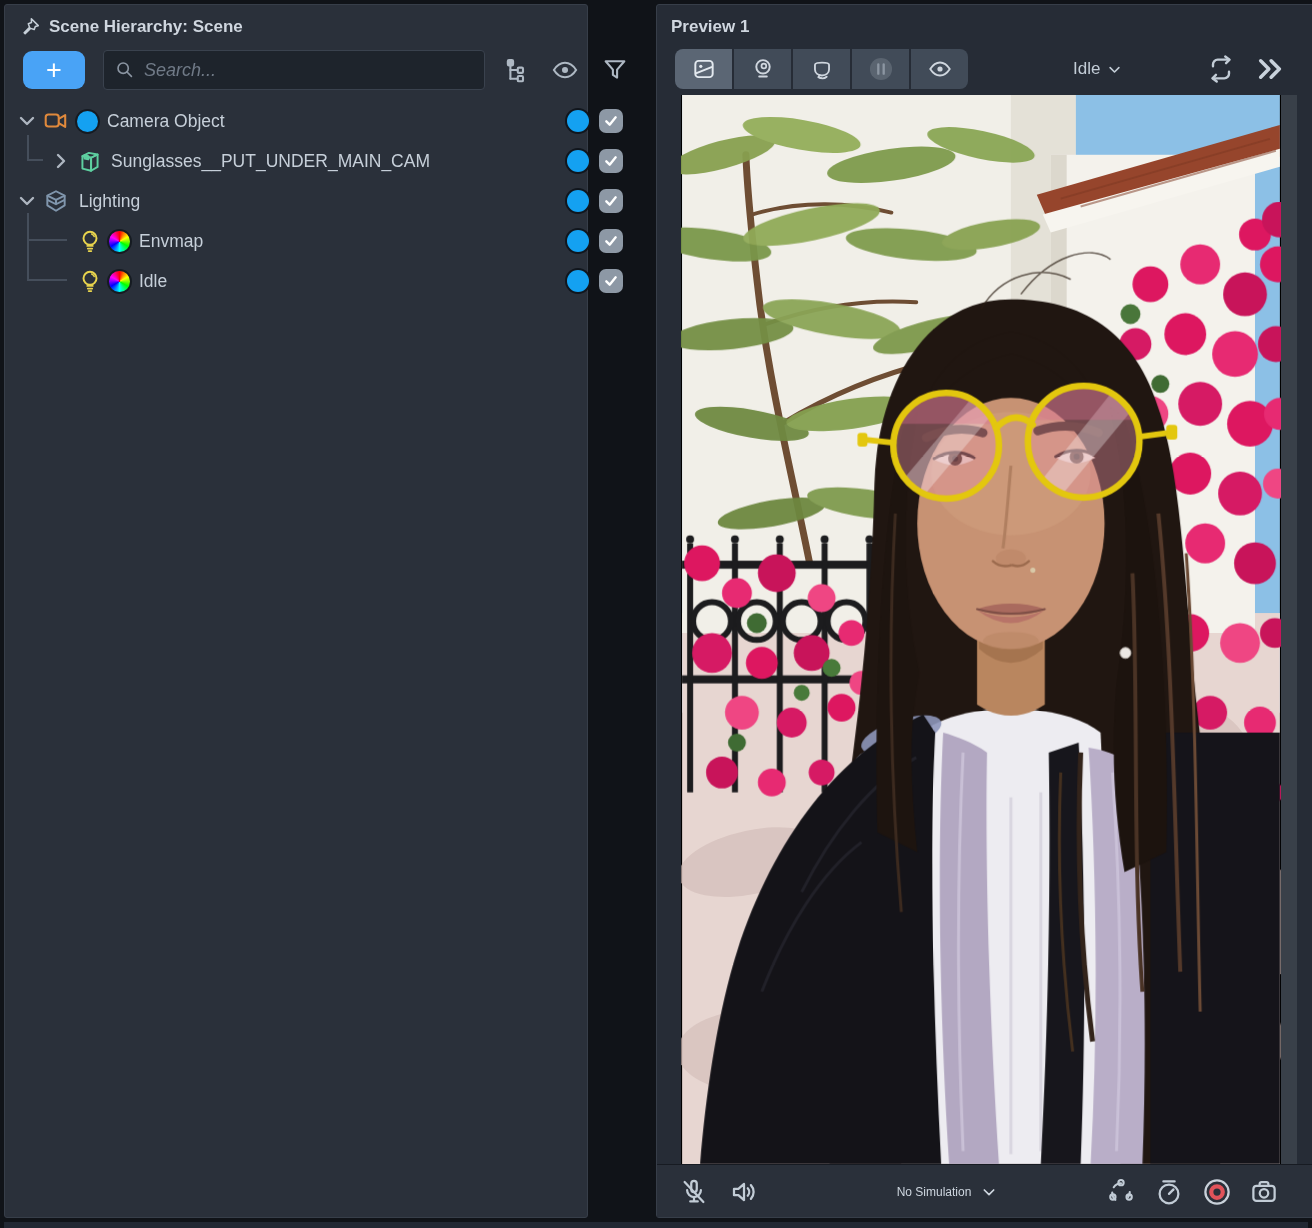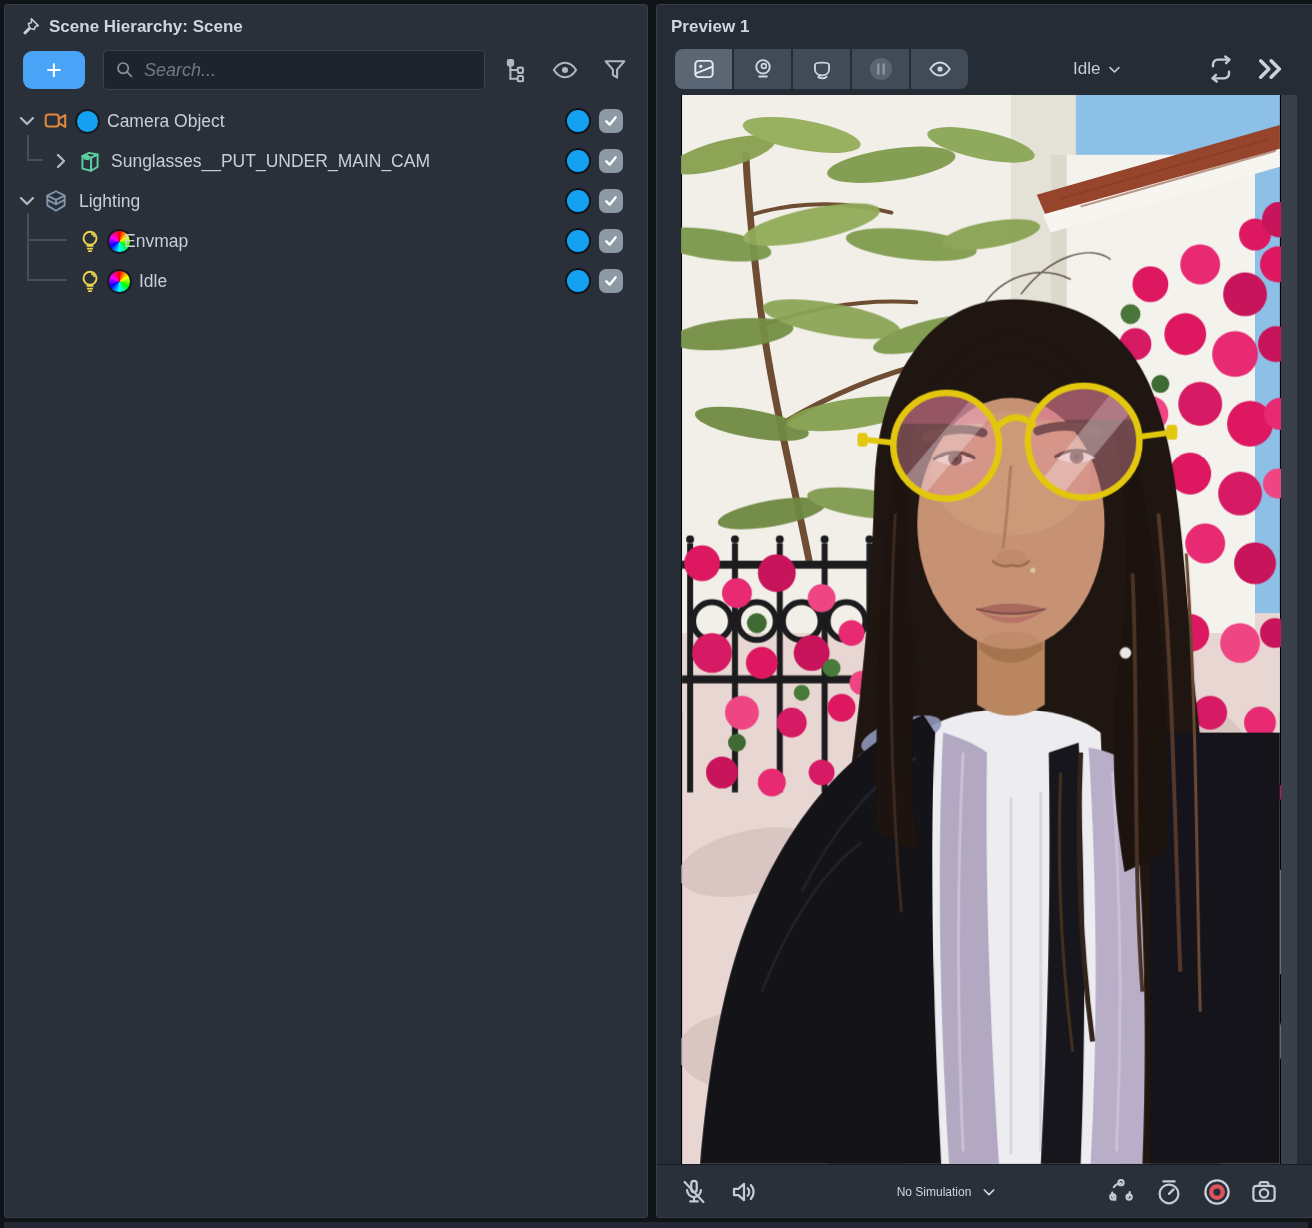--- a/index.html
+++ b/index.html
@@ -1,20 +1,20 @@
 <!DOCTYPE html>
 <html><head>
 <meta charset="utf-8">
 <style>
   * { margin:0; padding:0; box-sizing:border-box; }
   html,body { width:1312px; height:1228px; background:#101318; overflow:hidden;
     font-family:"Liberation Sans", sans-serif; }
   .panel { position:absolute; background:#2a303a; border:1px solid #373e49; border-radius:3px; }
   
-  #scene-panel { left:4px; top:4px; width:644px; height:1214px; }
+  #scene-panel { left:4px; top:4px; width:584px; height:1214px; }
   .panel-title { position:absolute; left:14px; top:8px; height:28px; display:flex; align-items:center;
     gap:8px; color:#cfd6df; font-size:17px; font-weight:700; }
   #scene-toolbar { position:absolute; left:0; top:40px; width:100%; height:52px; }
   #add-btn { position:absolute; left:18px; top:6px; width:62px; height:38px; border:none; border-radius:9px;
     background:#49a3f6; color:#fff; font-size:27px; font-weight:400; line-height:36px; cursor:pointer; }
   #search-box { position:absolute; left:98px; top:5px; width:382px; height:40px; background:#1e242c;
     border:1px solid #3a424e; border-radius:4px; display:flex; align-items:center; padding:0 10px; gap:8px; }
   #search-box input { flex:1; background:transparent; border:none; outline:none; color:#fde047;
     font-size:18px; font-style:italic; font-family:"Liberation Sans",sans-serif; }
   #search-box input::placeholder { color:#707a87; }
@@ -161,21 +161,21 @@
       </span>
     </div>
 
     <div class="row">
       <svg class="ticon" style="left:72px" viewBox="0 0 24 24">
         <circle cx="12" cy="9.5" r="6" fill="none" stroke="#e8d44d" stroke-width="1.8"></circle>
         <path d="M9.5 16.5h5M10 19h4M10.8 21.3h2.4" stroke="#e8d44d" stroke-width="1.7" stroke-linecap="round" fill="none"></path>
         <path d="M13.5 5.5a4 4 0 012.4 2.4" stroke="#e8d44d" stroke-width="1.4" stroke-linecap="round" fill="none"></path>
       </svg>
       <span class="wheel" style="left:104px"></span>
-      <span class="lbl" style="left:119px">Envmap</span>
+      <span class="lbl" style="left:134px">Envmap</span>
       <span class="vis-dot"></span>
       <span class="chk">
         <svg width="16" height="16" viewBox="0 0 24 24">
           <polyline points="5,12.5 10,17.5 19,6.5" fill="none" stroke="#fff" stroke-width="3.6" stroke-linecap="round" stroke-linejoin="round"></polyline>
         </svg>
       </span>
     </div>
 
     <div class="row">
       <svg class="ticon" style="left:72px" viewBox="0 0 24 24">

